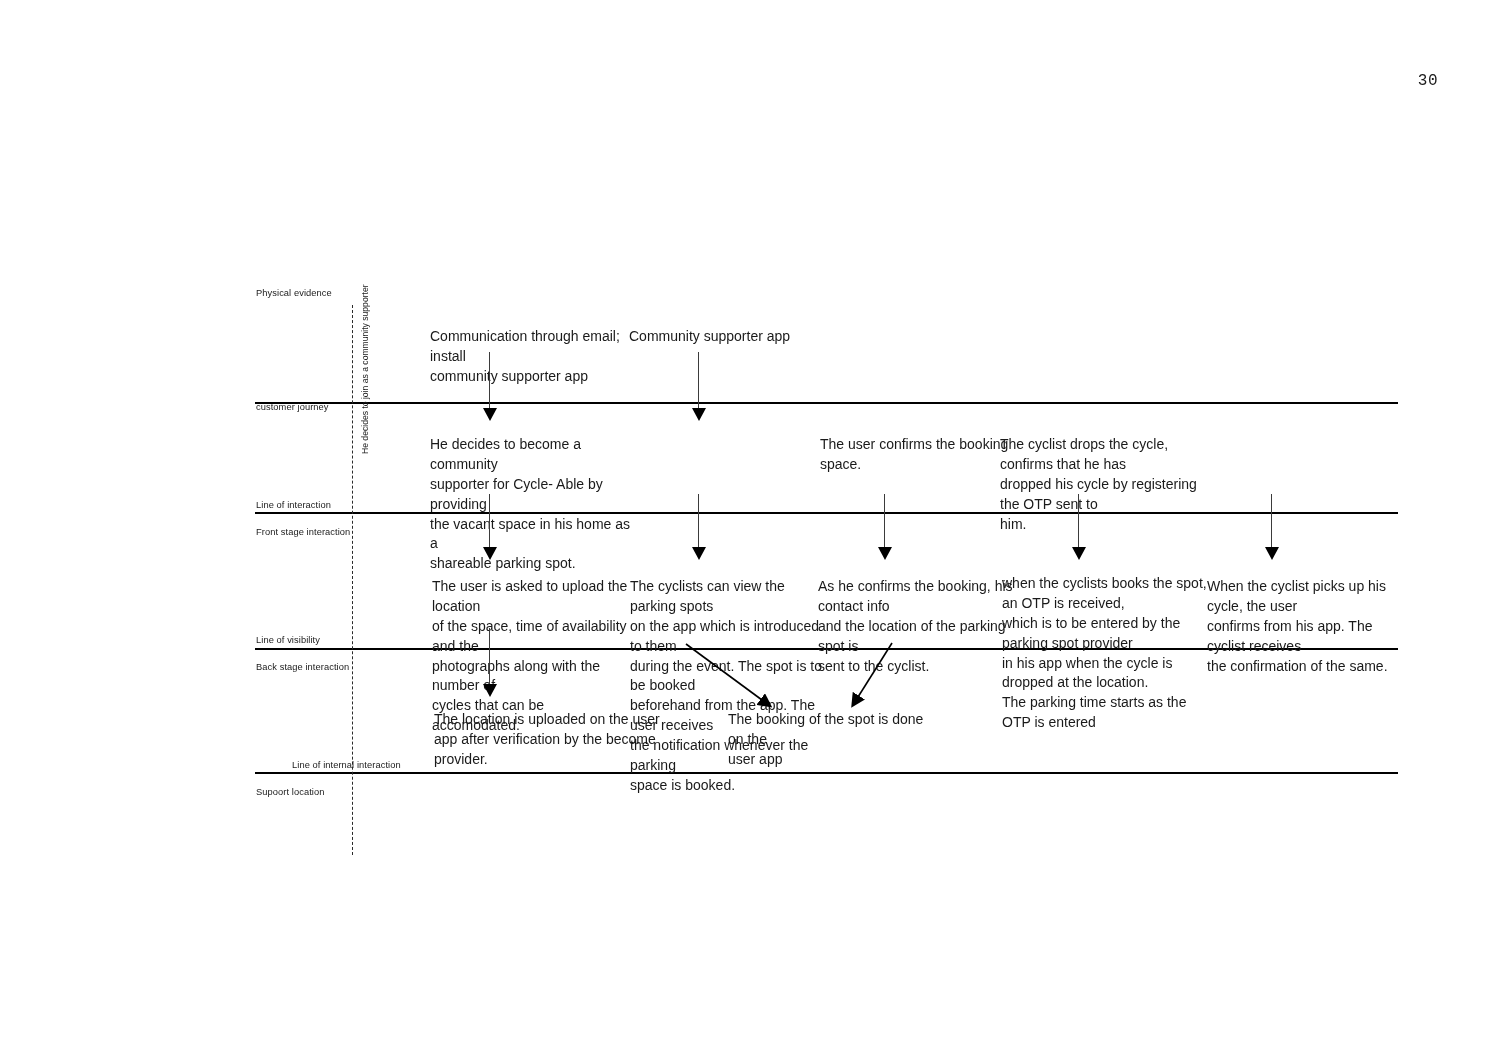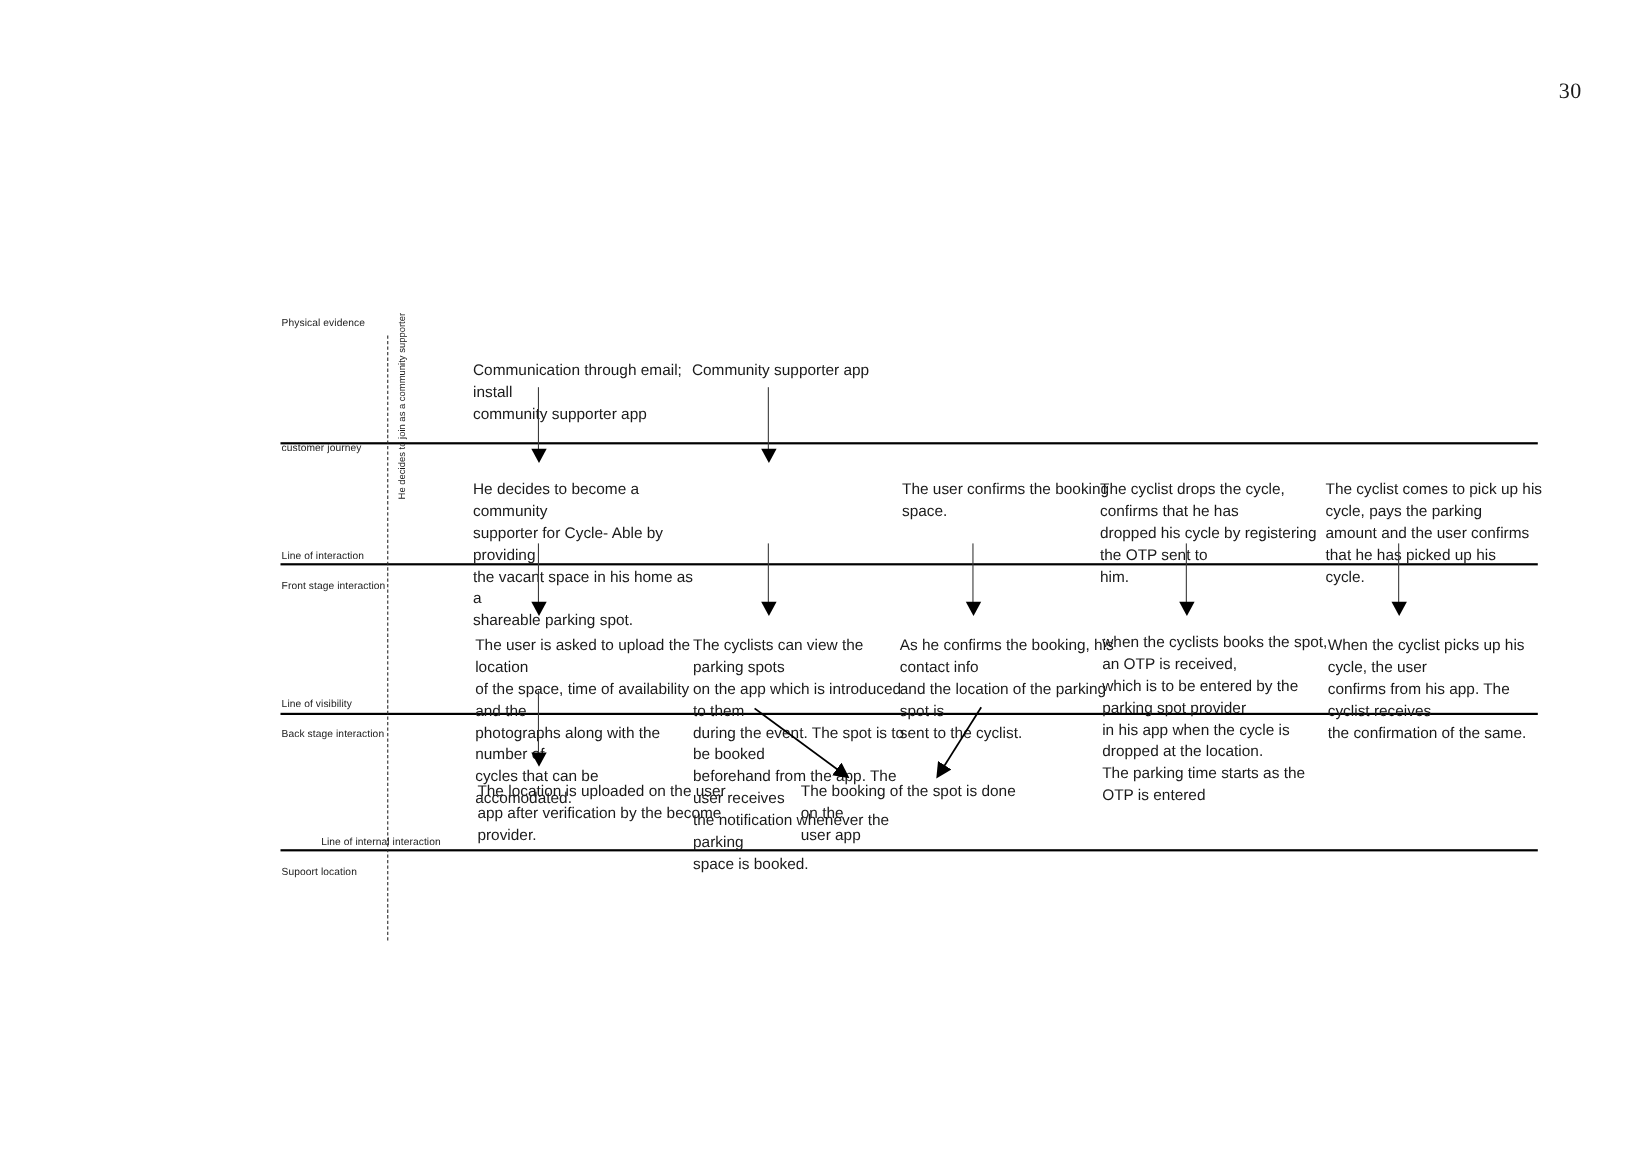--- a/index.html
+++ b/index.html
@@ -13,22 +13,22 @@
     position: relative;
     font-family: "Liberation Sans", sans-serif;
     color: #1a1a1a;
     overflow: hidden;
   }
 
   .page-number {
     position: absolute;
     right: 62px;
     top: 72px;
-    font-family: Liberation Serif, serif;
-    font-size: 20px;
+    font-family: Liberation Mono, monospace;
+    font-size: 16px;
     color: #1a1a1a;
     letter-spacing: 0.5px;
   }
 
   
   .blueprint {
     position: absolute;
     left: 0;
     top: 0;
     width: 1460px;
@@ -154,23 +154,20 @@
   </div>
 
   <div class="tbox" style="left:430px; top:435px; width:200px;">He decides to become a community
 supporter for Cycle- Able by providing
 the vacant space in his home as a
 shareable parking spot.</div>
   <div class="tbox" style="left:820px; top:435px; width:200px;">The user confirms the booking space.</div>
   <div class="tbox" style="left:1000px; top:435px; width:200px;">The cyclist drops the cycle, confirms that he has
 dropped his cycle by registering the OTP sent to
 him.</div>
-  <div class="tbox" style="left:1205px; top:435px; width:210px;">The cyclist comes to pick up his cycle, pays the parking
-amount and the user confirms that he has picked up his
-cycle.</div>
 
   <div class="arrow" style="left:483px; top:494px;">
     <div class="shaft" style="height:60px;"></div>
     <div class="head" style="top:53px;"></div>
   </div>
   <div class="arrow" style="left:692px; top:494px;">
     <div class="shaft" style="height:60px;"></div>
     <div class="head" style="top:53px;"></div>
   </div>
   <div class="arrow" style="left:878px; top:494px;">

